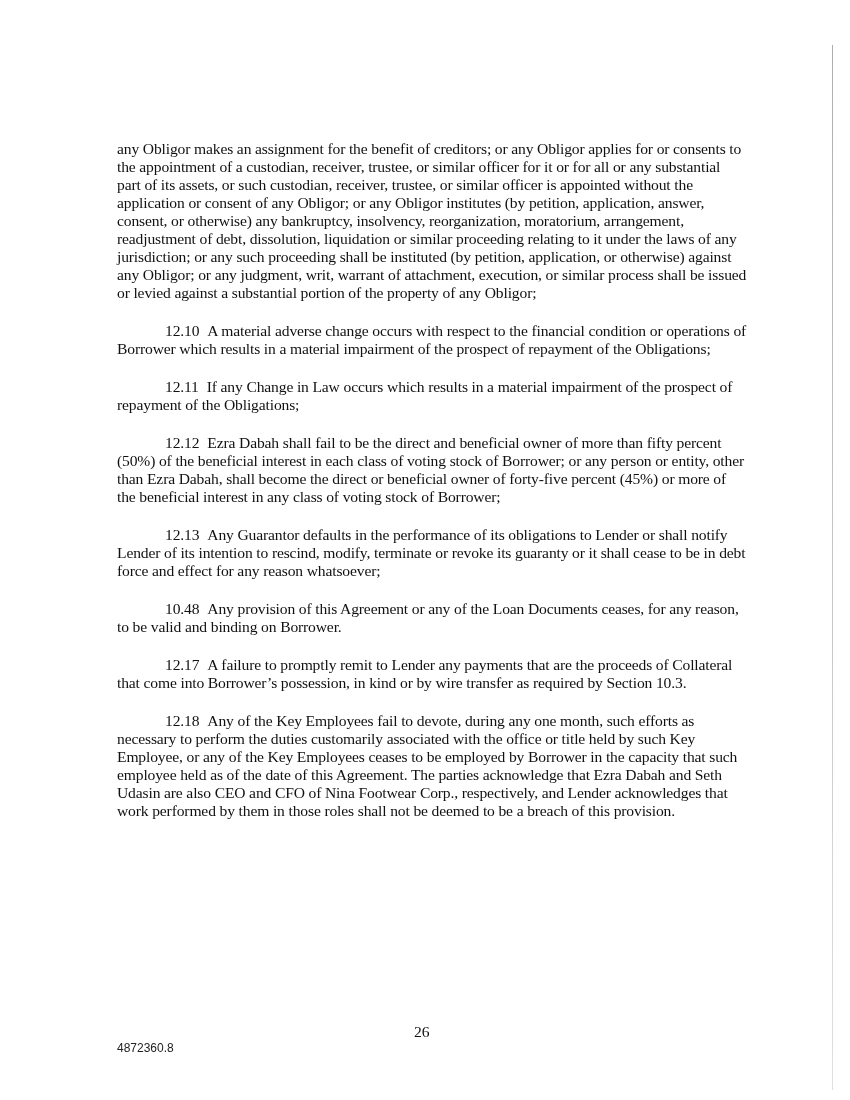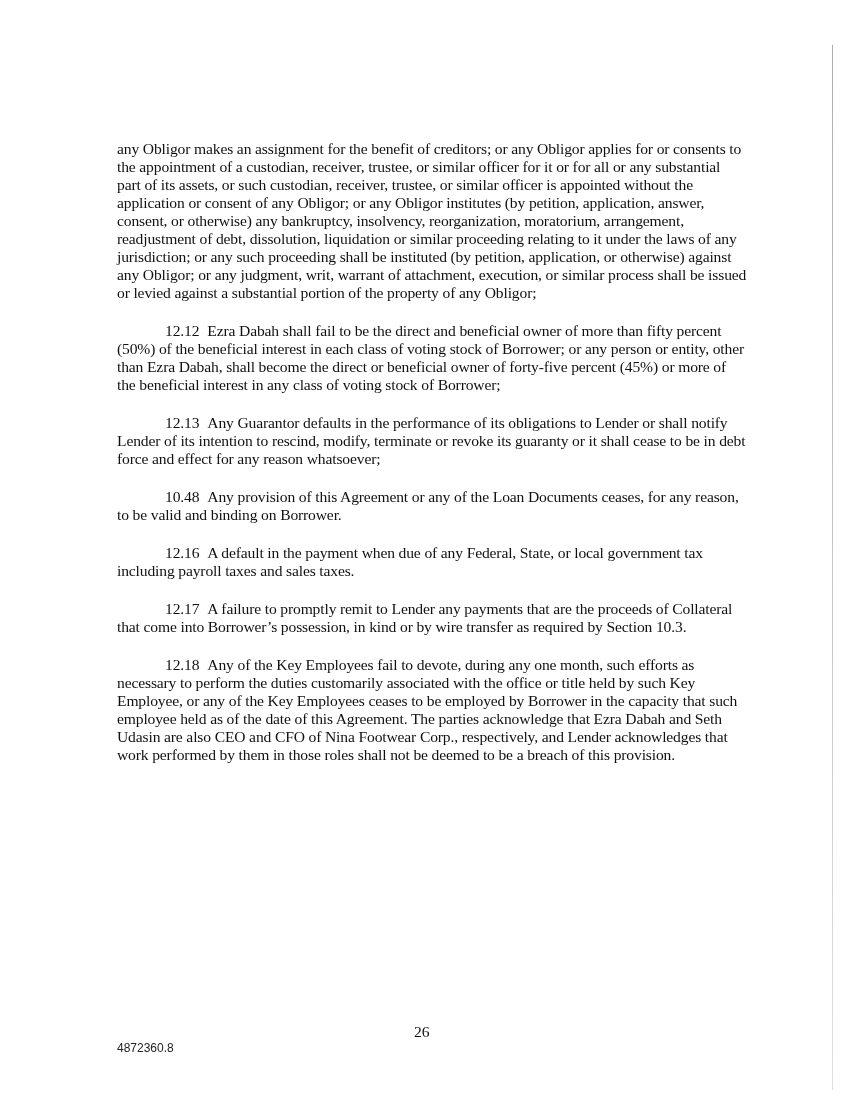--- a/index.html
+++ b/index.html
@@ -77,30 +77,31 @@
 </head>
 <body>
 
 <div class="page">
   <div class="scan-edge-right"></div>
   <div class="scan-edge-bottom"></div>
 
   <div class="body-text">
     <p class="para first">any Obligor makes an assignment for the benefit of creditors; or any Obligor applies for or consents to the appointment of a custodian, receiver, trustee, or similar officer for it or for all or any substantial part of its assets, or such custodian, receiver, trustee, or similar officer is appointed without the application or consent of any Obligor; or any Obligor institutes (by petition, application, answer, consent, or otherwise) any bankruptcy, insolvency, reorganization, moratorium, arrangement, readjustment of debt, dissolution, liquidation or similar proceeding relating to it under the laws of any jurisdiction; or any such proceeding shall be instituted (by petition, application, or otherwise) against any Obligor; or any judgment, writ, warrant of attachment, execution, or similar process shall be issued or levied against a substantial portion of the property of any Obligor;</p>
 
+    <p class="para"><span class="sec-num">12.10</span><span>A material adverse change occurs with respect to the financial condition or operations of Borrower which results in a material impairment of the prospect of repayment of the Obligations;</span></p>
 
+    <p class="para"><span class="sec-num">12.11</span><span>If any Change in Law occurs which results in a material impairment of the prospect of repayment of the Obligations;</span></p>
 
     <p class="para"><span class="sec-num">12.12</span><span>Ezra Dabah shall fail to be the direct and beneficial owner of more than fifty percent (50%) of the beneficial interest in each class of voting stock of Borrower; or any person or entity, other than Ezra Dabah, shall become the direct or beneficial owner of forty-five percent (45%) or more of the beneficial interest in any class of voting stock of Borrower;</span></p>
 
     <p class="para"><span class="sec-num">12.13</span><span>Any Guarantor defaults in the performance of its obligations to Lender or shall notify Lender of its intention to rescind, modify, terminate or revoke its guaranty or it shall cease to be in debt force and effect for any reason whatsoever;</span></p>
 
     <p class="para"><span class="sec-num">10.48</span><span>Any provision of this Agreement or any of the Loan Documents ceases, for any reason, to be valid and binding on Borrower.</span></p>
 
 
-    <p class="para"><span class="sec-num">12.16</span><span>A default in the payment when due of any Federal, State, or local government tax including payroll taxes and sales taxes.</span></p>
 
     <p class="para"><span class="sec-num">12.17</span><span>A failure to promptly remit to Lender any payments that are the proceeds of Collateral that come into Borrower’s possession, in kind or by wire transfer as required by Section 10.3.</span></p>
 
     <p class="para"><span class="sec-num">12.18</span><span>Any of the Key Employees fail to devote, during any one month, such efforts as necessary to perform the duties customarily associated with the office or title held by such Key Employee, or any of the Key Employees ceases to be employed by Borrower in the capacity that such employee held as of the date of this Agreement. The parties acknowledge that Ezra Dabah and Seth Udasin are also CEO and CFO of Nina Footwear Corp., respectively, and Lender acknowledges that work performed by them in those roles shall not be deemed to be a breach of this provision.</span></p>
   </div>
 
   <div class="page-number">26</div>
   <div class="doc-id">4872360.8</div>
 </div>
 

